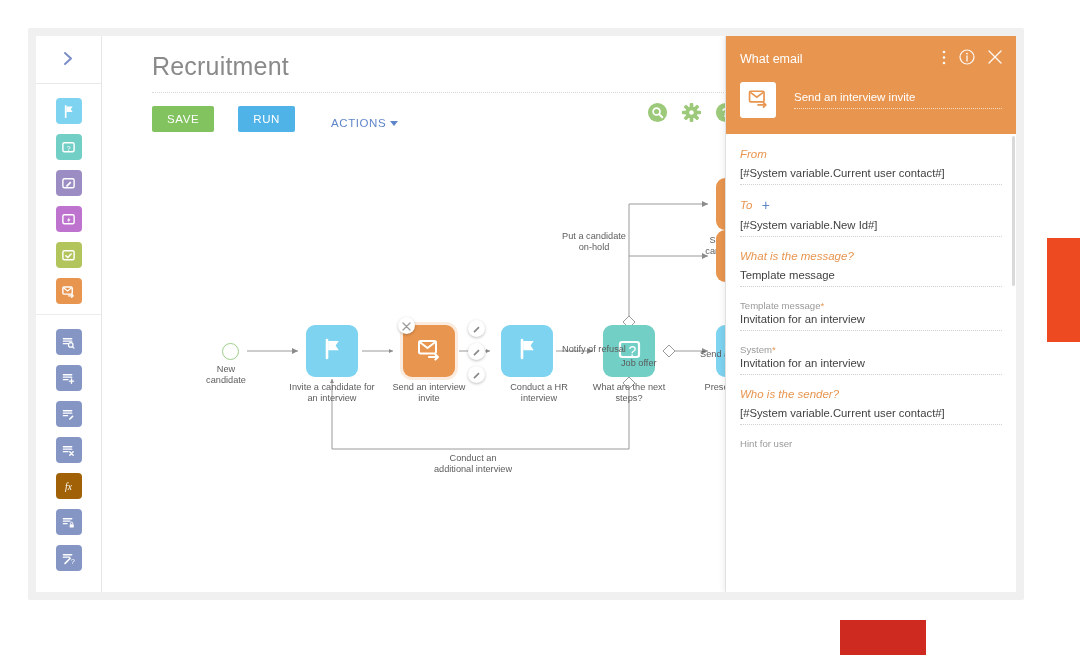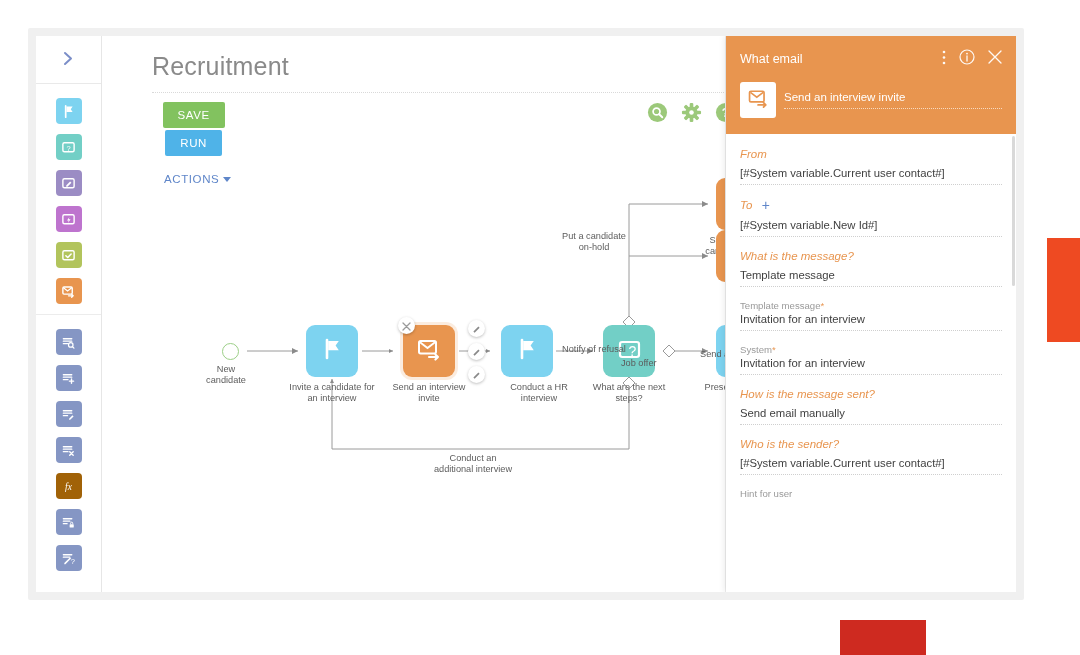--- a/index.html
+++ b/index.html
@@ -66,21 +66,21 @@
   }
   .page-title {
     position: absolute; left: 50px; top: 16px;
     font-size: 25px; color: #8a8a8a; font-weight: 400;
     letter-spacing: .2px;
   }
   .title-rule {
     position: absolute; left: 50px; right: 14px; top: 56px;
     border-top: 1px dotted #d9d9d9;
   }
-  .toolbar { position: absolute; left: 50px; top: 66px; display: flex; align-items: center; gap: 2px; flex-direction: column; }
+  .toolbar { position: absolute; left: 50px; top: 66px; display: flex; align-items: center; gap: 24px; }
   .btn {
     border: none; color: #fff; font-size: 11.5px; letter-spacing: .6px;
     padding: 7px 15px; border-radius: 2px; cursor: pointer;
     font-family: "Liberation Sans", sans-serif;
   }
   .btn-save { background: #82C25F; }
   .btn-run  { background: #4FB3E8; }
   .btn-actions {
     background: transparent; color: #5f86c9; font-size: 11.5px;
     letter-spacing: .6px; padding: 7px 4px 7px 12px; border: none; cursor: pointer;
@@ -132,21 +132,21 @@
   .panel {
     position: absolute; right: 0; top: 0; width: 290px; height: 100%;
     background: #fff; box-shadow: -2px 0 6px rgba(0,0,0,.08);
     display: flex; flex-direction: column; z-index: 20;
   }
   .panel-head { background: #E8954F; padding: 13px 14px 16px 14px; }
   .panel-head-row { display: flex; align-items: center; justify-content: space-between; }
   .panel-title { color: #fff; font-size: 12.5px; }
   .panel-head-icons { display: flex; align-items: center; gap: 13px; }
   .ph-ic { cursor: pointer; opacity: .95; }
-  .panel-sub { display: flex; align-items: center; gap: 8px; margin-top: 13px; }
+  .panel-sub { display: flex; align-items: center; gap: 18px; margin-top: 13px; }
   .panel-sub-icon {
     width: 36px; height: 36px; background: #fff; border-radius: 3px;
     display: flex; align-items: center; justify-content: center; flex: 0 0 auto;
   }
   .panel-sub-name {
     color: #fff; font-size: 11.5px; padding-bottom: 5px;
     border-bottom: 1px dotted rgba(255,255,255,.65); flex: 1;
   }
   .panel-body { flex: 1; overflow: hidden; padding: 14px 14px 0 14px; position: relative; }
   .fld { margin-bottom: 13px; }
@@ -566,24 +566,20 @@
             <div class="fld">
               <div class="fld-sub"><span>Template message</span><span class="req">*</span></div>
               <div class="fld-val">Invitation for an interview</div>
             </div>
 
             <div class="fld">
               <div class="fld-sub"><span>System</span><span class="req">*</span></div>
               <div class="fld-val">Invitation for an interview</div>
             </div>
 
-            <div class="fld">
-              <div class="fld-head">How is the message sent?</div>
-              <div class="fld-val">Send email manually</div>
-            </div>
 
             <div class="fld">
               <div class="fld-head">Who is the sender?</div>
               <div class="fld-val">[#System variable.Current user contact#]</div>
             </div>
 
             <div class="fld">
               <div class="fld-sub">Hint for user</div>
             </div>
           </div>

